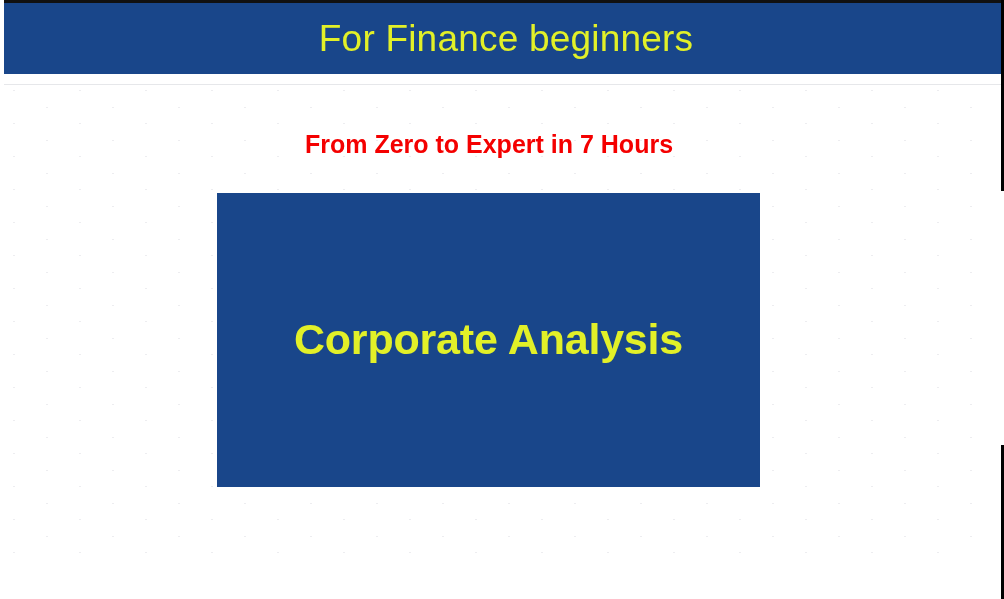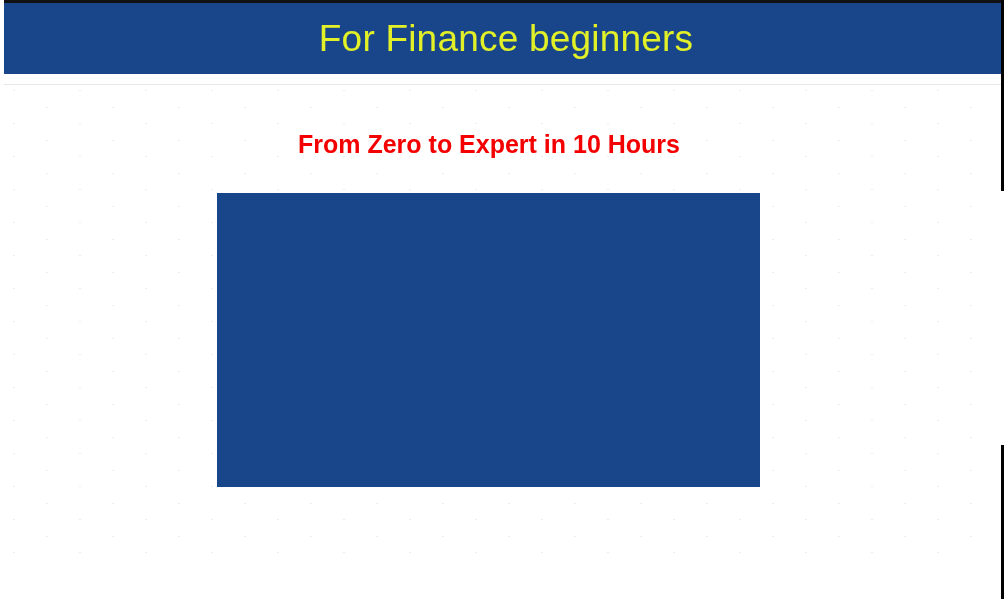--- a/index.html
+++ b/index.html
@@ -187,24 +187,25 @@
 
   <div class="header-band">
     <div class="header-title">For Finance beginners</div>
   </div>
 
   <div class="band-gap"></div>
   <div class="hairline"></div>
 
   <div class="content-canvas">
 
-    <div class="subtitle">From Zero to Expert in 10 Hours</div>
+    <div class="subtitle">From Zero to Expert in 7 Hours</div>
 
     <div class="course-card">
       <div class="course-card-text">
+        <span class="line">Corporate Analysis</span>
       </div>
     </div>
 
   </div>
 
   <div class="bottom-hairline"></div>
   <div class="bottom-strip"></div>
 
   <div class="scrollbar-track">
     <div class="scrollbar-thumb-upper"></div>

